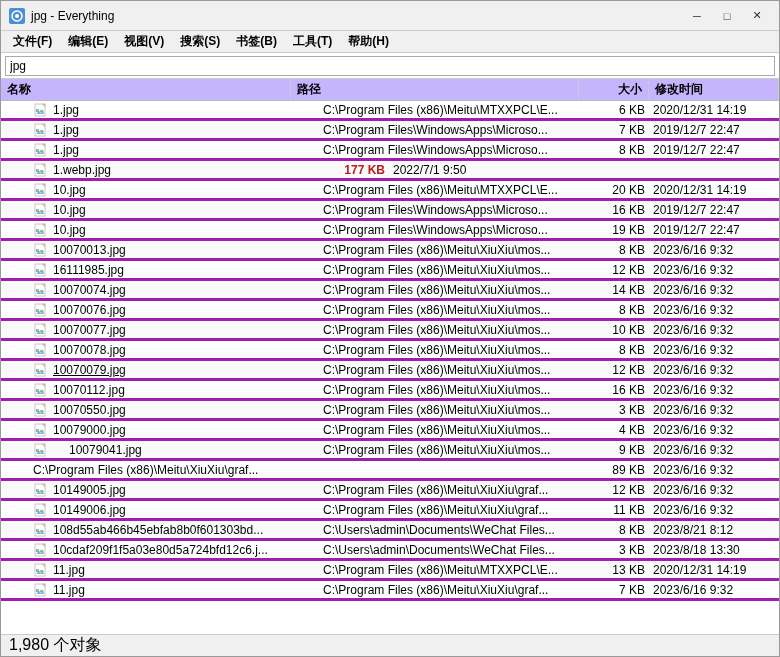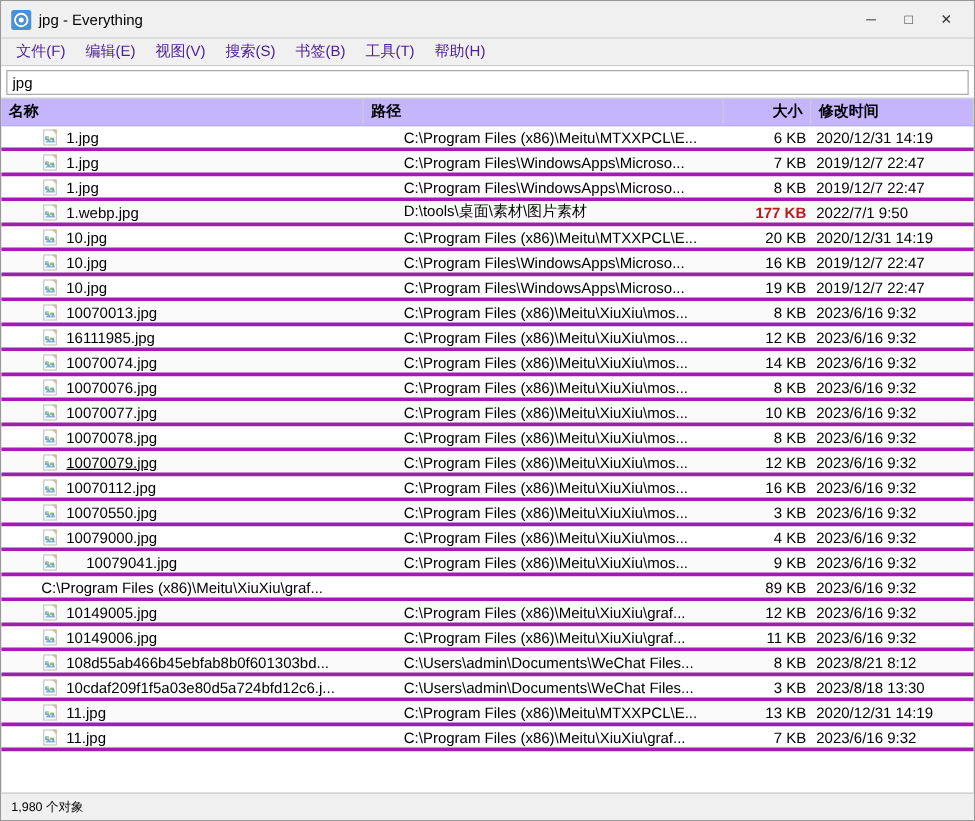--- a/index.html
+++ b/index.html
@@ -69,22 +69,23 @@
       background: #f0f0f0;
       display: flex;
       align-items: center;
       padding: 0 4px;
       border-bottom: 1px solid #ccc;
     }
     .menu-item {
       padding: 2px 8px;
       cursor: pointer;
       font-size: 12px;
-      color: #4c1d95;
+      color: #000000;
       white-space: nowrap;
+      font-weight: bold;
     }
     
     .search-bar {
       height: 26px;
       background: #fff;
       display: flex;
       align-items: center;
       padding: 2px 4px;
       border-bottom: 1px solid #ccc;
     }
@@ -155,21 +156,21 @@
     .file-cell.size.highlight { color: #b91c1c; font-weight: bold; }
     .file-cell.date { width: 130px; }
     
     .status-bar {
       height: 22px;
       background: #f0f0f0;
       border-top: 1px solid #ccc;
       display: flex;
       align-items: center;
       padding: 0 8px;
-      font-size: 10px;
+      font-size: 16px;
       color: #000;
     }
     
     .file-list::-webkit-scrollbar { width: 16px; }
     .file-list::-webkit-scrollbar-track { background: #f0f0f0; }
     .file-list::-webkit-scrollbar-thumb { background: #c0c0c0; border: 1px solid #999; }
   </style>
 </head>
 <body>
 
@@ -277,21 +278,20 @@
     <polygon points="8,1 11,1 11,4" fill="#e0c080" stroke="#bbb" stroke-width="0.5"></polygon>
     <rect x="2" y="5" width="8" height="6" fill="none"></rect>
     <rect x="2" y="6" width="3" height="3" fill="#6ab0e0" rx="0.5"></rect>
     <rect x="6" y="7" width="3" height="2" fill="#90c860" rx="0.5"></rect>
     <polygon points="2,11 5,8 7,10 9,7 10,11" fill="#4a90c0" opacity="0.7"></polygon>
     <circle cx="4" cy="7" r="0.8" fill="#f0d050"></circle>
   </svg>
           </span>
           <span style="overflow: hidden; text-overflow: ellipsis; white-space: nowrap;">1.webp.jpg</span>
         </div>
-        <div class="file-cell path">D:\tools\桌面\素材\图片素材</div>
         <div class="file-cell size highlight">177 KB</div>
         <div class="file-cell date">2022/7/1 9:50</div>
       </div>
       <div class="file-row">
         <div class="file-cell name">
           <span style="width: 16px; height: 16px; margin-right: 4px; flex-shrink: 0; display: inline-flex; align-items: center; justify-content: center;">
             <svg width="14" height="14" viewBox="0 0 14 14">
     <rect x="1" y="1" width="10" height="12" fill="white" stroke="#bbb" stroke-width="0.8"></rect>
     <polygon points="8,1 11,1 11,4" fill="#e0c080" stroke="#bbb" stroke-width="0.5"></polygon>
     <rect x="2" y="5" width="8" height="6" fill="none"></rect>

